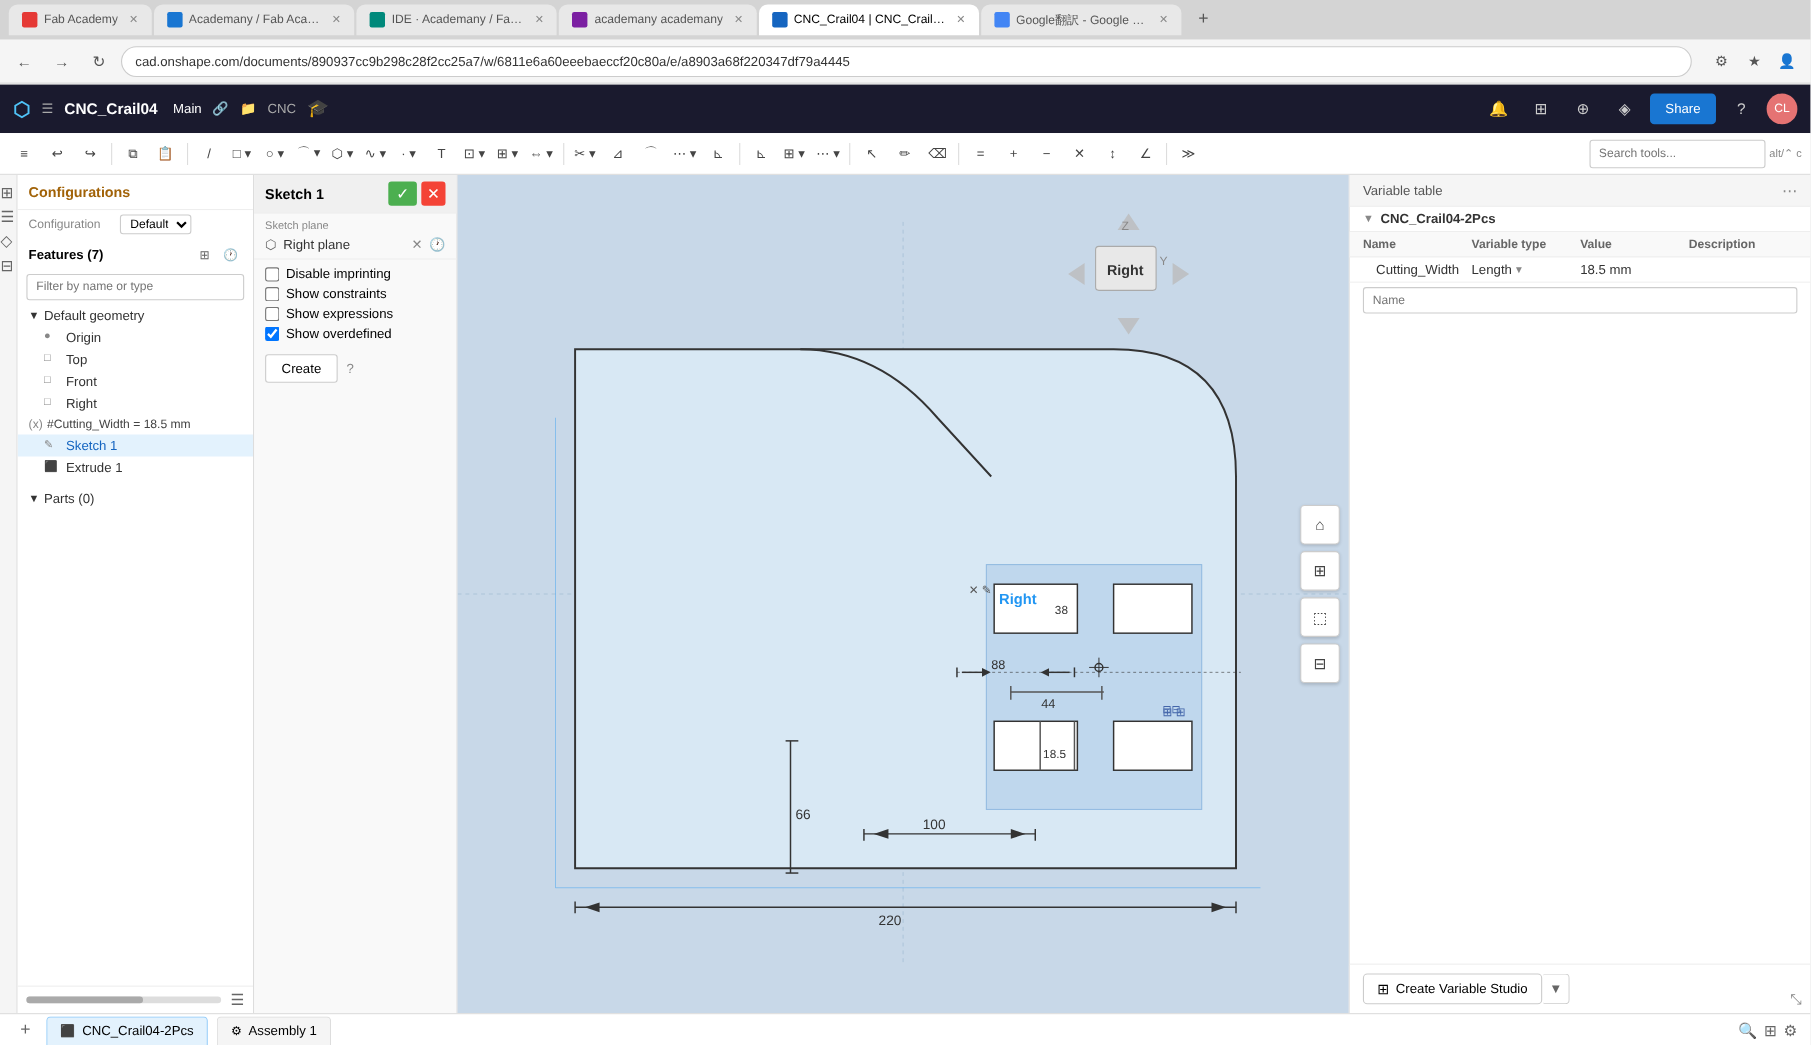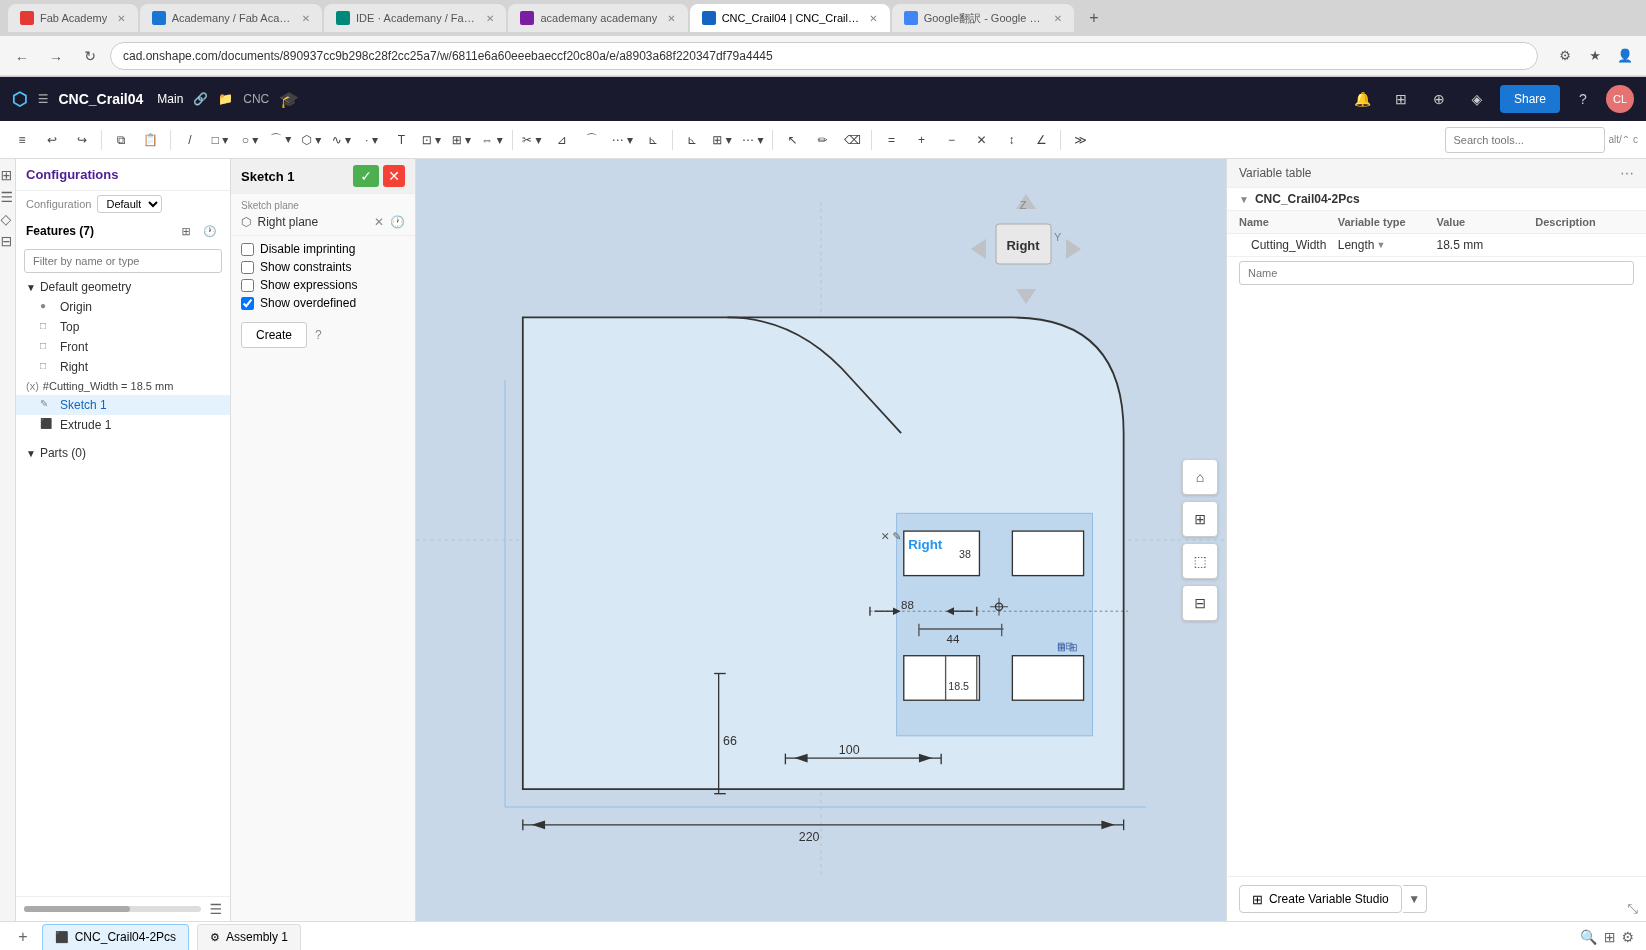--- a/index.html
+++ b/index.html
@@ -39,24 +39,24 @@
     
     .main-area { display: flex; flex: 1; overflow: hidden; }
 
     
     .left-sidebar { width: 16px; background: #f5f5f5; border-right: 1px solid #ddd; display: flex; flex-direction: column; align-items: center; padding: 8px 0; gap: 8px; flex-shrink: 0; }
     .sidebar-icon { width: 14px; height: 14px; color: #666; font-size: 11px; cursor: pointer; }
 
     
     .feature-panel { width: 215px; background: #fff; border-right: 1px solid #ddd; display: flex; flex-direction: column; flex-shrink: 0; }
     .feature-panel-header { padding: 8px 10px; border-bottom: 1px solid #eee; }
-    .feature-panel-title { font-size: 13px; font-weight: 600; color: #4c1d95; }
+    .feature-panel-title { font-size: 13px; font-weight: 600; color: #a16207; }
     .config-row { display: flex; align-items: center; padding: 4px 10px; gap: 6px; font-size: 11px; color: #555; }
     .config-label { color: #888; }
-    .config-select { border: 1px solid #ccc; border-radius: 3px; font-size: 11px; padding: 1px 4px; background: #fff; }
+    .config-select { border: 1px solid #ccc; border-radius: 3px; font-size: 11px; padding: 1px 4px; background: #fff; margin-left: 12px; }
     .features-header { display: flex; align-items: center; justify-content: space-between; padding: 4px 10px; }
     .features-title { font-size: 12px; font-weight: 600; }
     .features-icons { display: flex; gap: 4px; }
     .features-icon-btn { width: 20px; height: 20px; border: none; background: none; cursor: pointer; color: #666; font-size: 11px; display: flex; align-items: center; justify-content: center; }
     .filter-row { padding: 4px 8px; }
     .filter-input { width: 100%; height: 24px; border: 1px solid #ccc; border-radius: 3px; padding: 0 8px; font-size: 11px; }
     .feature-tree { flex: 1; overflow-y: auto; }
     .tree-group { }
     .tree-group-header { display: flex; align-items: center; padding: 3px 10px; cursor: pointer; font-size: 12px; color: #333; }
     .tree-item { display: flex; align-items: center; padding: 3px 10px 3px 24px; cursor: pointer; font-size: 12px; color: #333; gap: 6px; }

